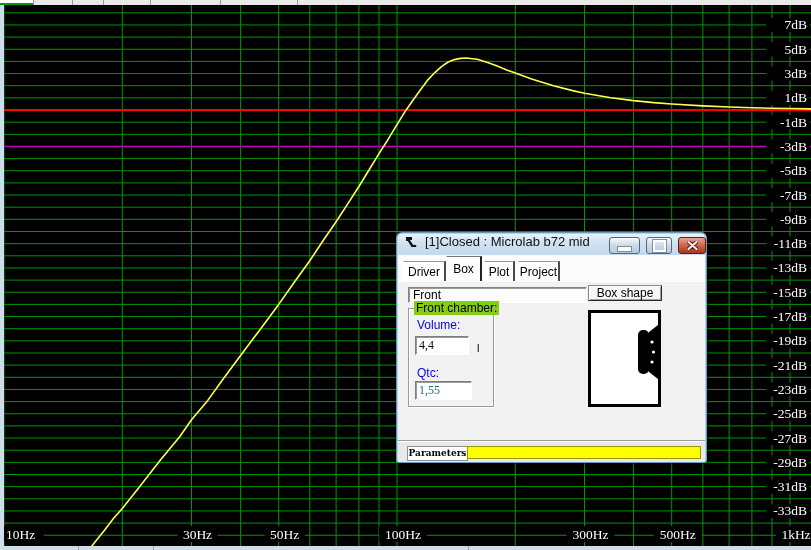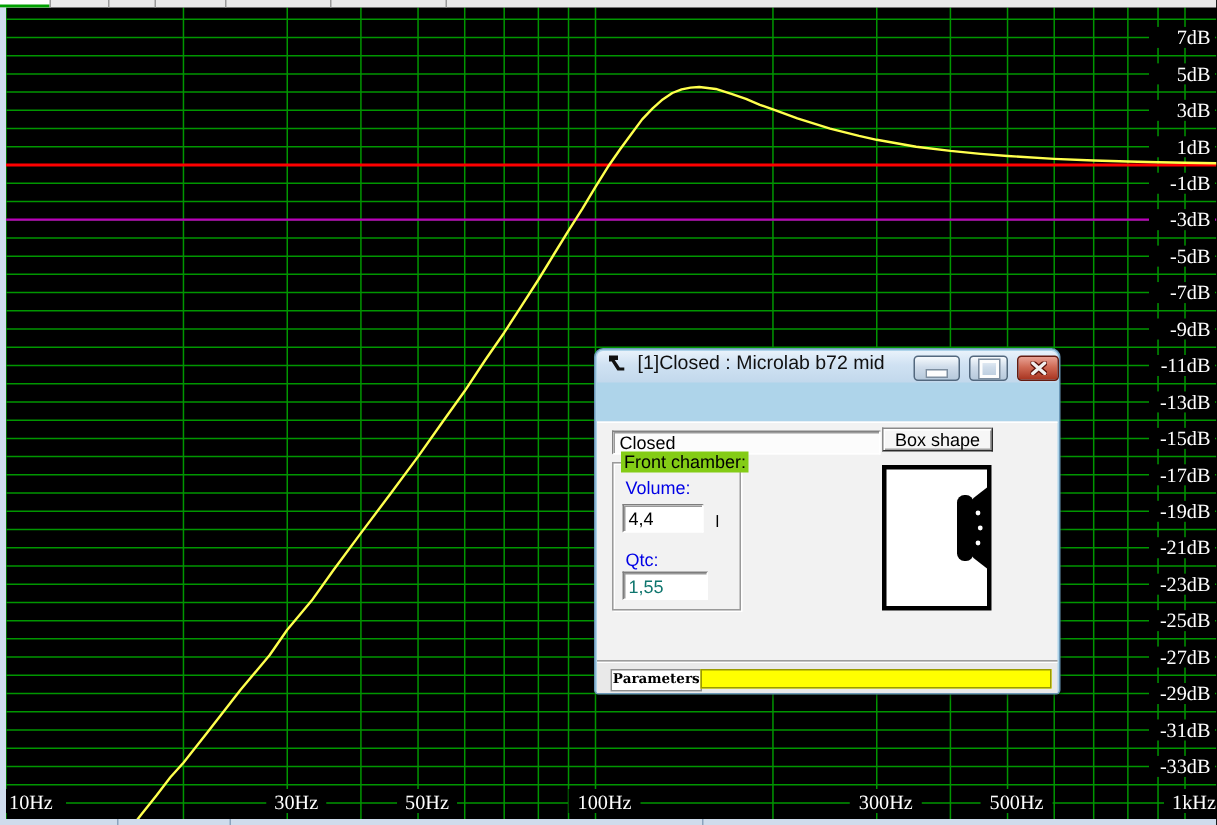--- a/index.html
+++ b/index.html
@@ -45,21 +45,21 @@
             border:1px solid #2b2b2b;border-top-color:#8a8a8a;border-left-color:#8a8a8a;
             box-shadow:inset 1px 1px 0 #ffffff,inset -1px -1px 0 #a0a0a0;font-size:12px;text-align:center;line-height:14px;
             font-family:"Liberation Sans",sans-serif;padding:0;}
   #front-chamber{position:absolute;left:10px;top:26px;width:86px;height:99px;border:1px solid #9a9a9a;
             box-shadow:inset 1px 1px 0 #fff, 1px 1px 0 #fff;box-sizing:border-box;}
   #front-chamber-legend{position:absolute;left:5px;top:-8px;background:#84cc16;padding:0 2px;font-size:12px;color:#000;white-space:nowrap;}
   .blue-label{position:absolute;font-size:12px;color:#0000e6;}
   #volume-label{left:8px;top:9px;} #qtc-label{left:8px;top:57px;}
   .sunken-input{position:absolute;background:#fff;border:1px solid #7d7d7d;border-bottom-color:#fff;border-right-color:#fff;
             box-shadow:inset 1px 1px 0 #999;font-size:12px;color:#000;padding:1px 3px;box-sizing:border-box;
-            font-family:Liberation Sans, sans-serif;}
+            font-family:Liberation Serif, serif;}
   #volume-input{left:6px;top:27px;width:54px;height:19px;}
   #qtc-input{left:6px;top:72px;width:57px;height:19px;color:#0f766e;}
   #volume-unit{position:absolute;left:68px;top:33px;font-size:11px;color:#000;}
   #box-preview{position:absolute;left:190px;top:28px;width:73px;height:97px;background:#fff;border:3px solid #000;box-sizing:border-box;}
   
   #statusrow{position:absolute;left:1px;top:207px;right:1px;height:21px;background:#e9e9e9;border-top:1px solid #9c9c9c;box-shadow:inset 0 1px 0 #fff;}
   #param-tab{position:absolute;left:9px;top:5px;width:59px;height:13px;background:#fff;border:1px solid #8f8f8f;
              font-family:"DejaVu Serif",serif;font-weight:bold;font-size:9px;color:#000;text-align:center;line-height:13px;}
   #yellow-bar{position:absolute;left:69px;top:5px;width:234px;height:13px;background:#ffff00;border:1px solid #9a9a00;box-sizing:border-box;}
 </style>
@@ -223,23 +223,29 @@
           <div class="sq"></div>
         </div>
       <div class="cap-btn" id="btn-close">
         <svg width="11" height="9" viewBox="0 0 11 9">
           <path d="M1.5 1 L9.5 8 M9.5 1 L1.5 8" stroke="#5c120a" stroke-width="4" stroke-linecap="round"></path>
           <path d="M1.5 1 L9.5 8 M9.5 1 L1.5 8" stroke="#efefef" stroke-width="2.2" stroke-linecap="round"></path>
         </svg>
       </div>
     </div>
 
+    <div id="tabstrip">
+      <div class="tab" id="tab-driver">Driver</div>
+      <div class="tab" id="tab-box">Box</div>
+      <div class="tab" id="tab-plot">Plot</div>
+      <div class="tab" id="tab-project">Project</div>
+    </div>
 
     <div id="content">
-      <div id="box-type">Closed</div>
+      <div id="box-type">Front</div>
       <button id="box-shape-btn">Box shape</button>
 
       <div id="front-chamber">
         <div id="front-chamber-legend">Front chamber:</div>
         <div class="blue-label" id="volume-label">Volume:</div>
         <input class="sunken-input" id="volume-input" readonly="" value="4,4" style="">
         <div id="volume-unit">l</div>
         <div class="blue-label" id="qtc-label">Qtc:</div>
         <input class="sunken-input" id="qtc-input" readonly="" value="1,55" style="">
       </div>

